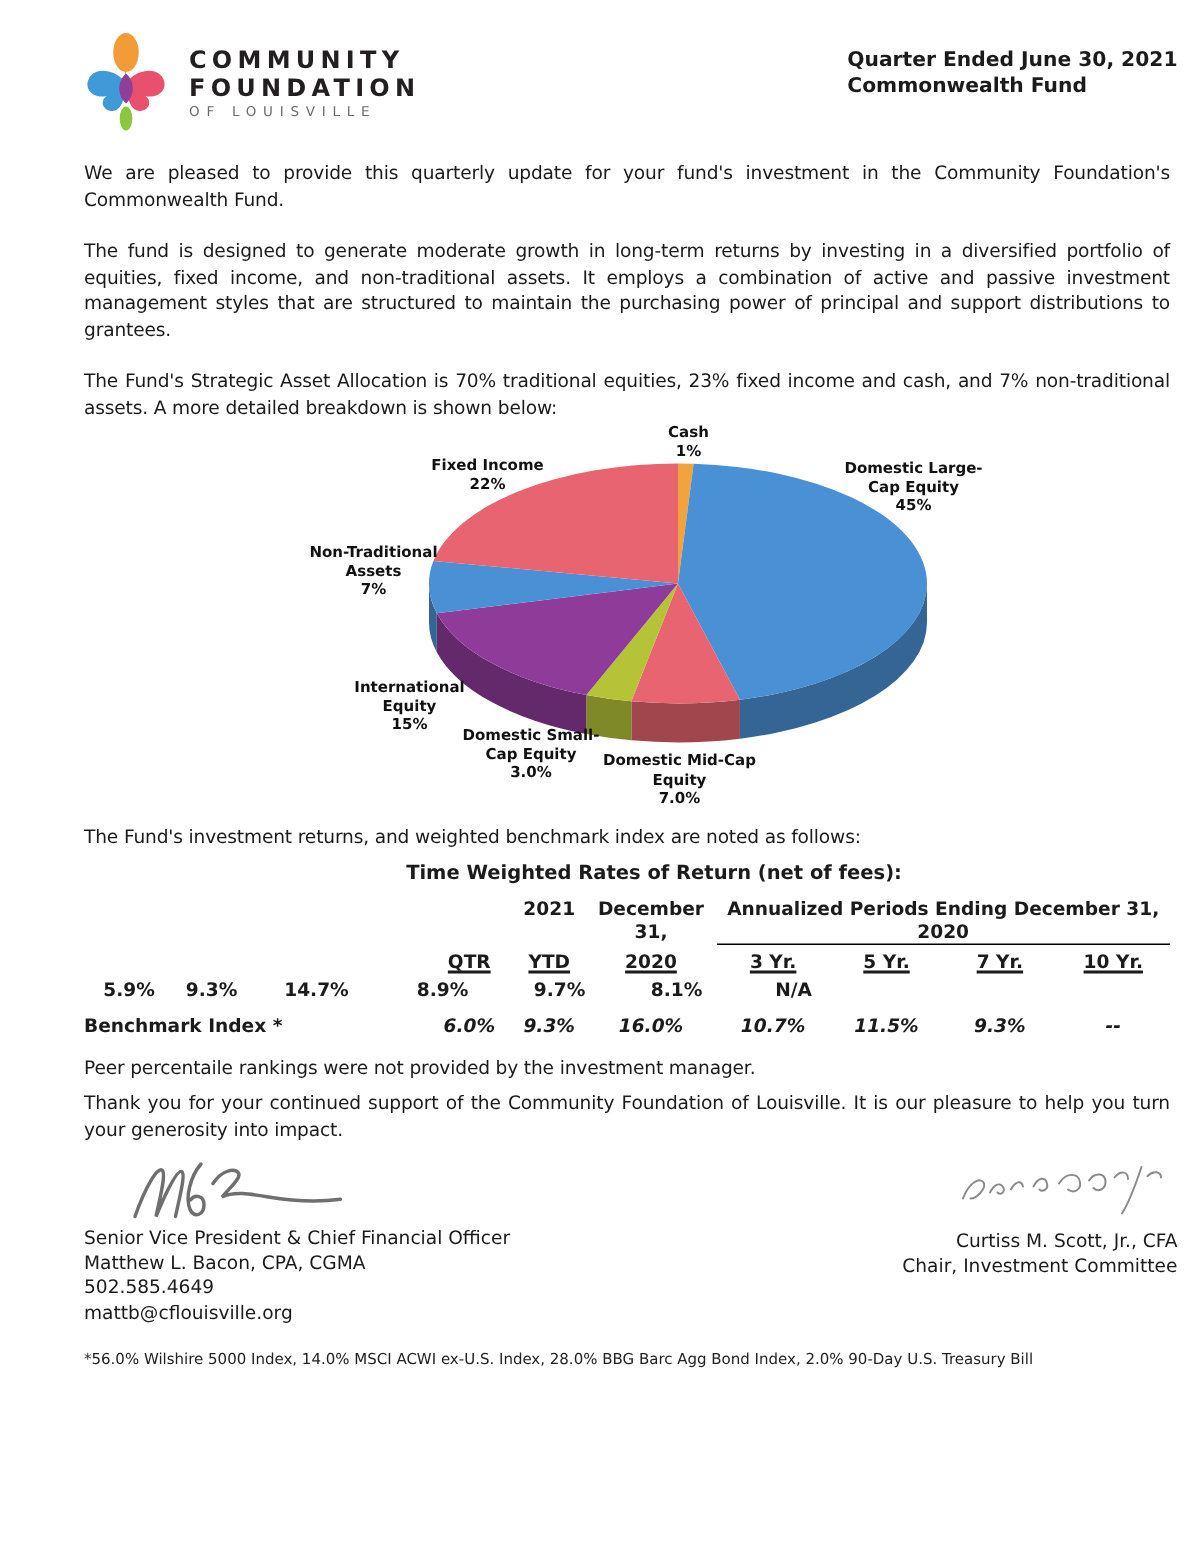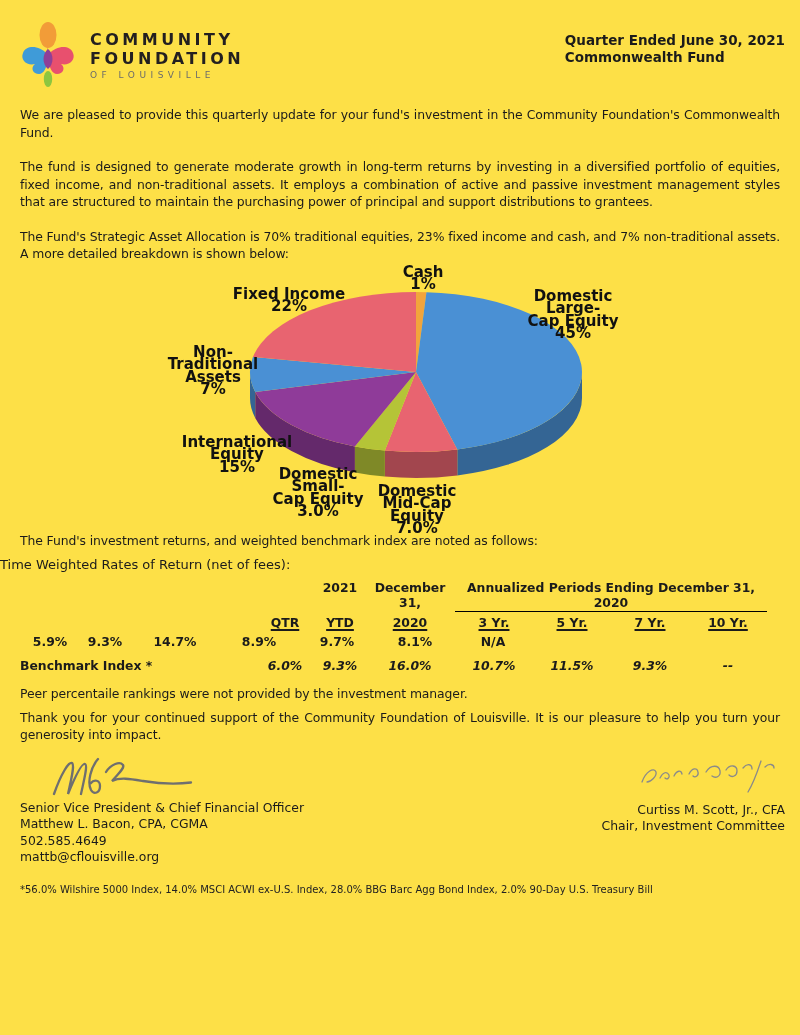--- a/index.html
+++ b/index.html
@@ -1,45 +1,45 @@
 <!DOCTYPE html>
 <html><head>
 <meta charset="utf-8">
 <style>
   html,body{margin:0;padding:0;background:#e8e8e8;}
   .page{
-    width:800px;height:1035px;margin:0 auto;background:#fde047;
+    width:800px;height:1035px;margin:0 auto;background:#ffffff;
     font-family:"DejaVu Sans","Liberation Sans",sans-serif;
-    color:#1b1b1b;position:relative;overflow:hidden;box-sizing:border-box;
+    color:#1b1b1b;position:relative;overflow:hidden;box-sizing:border-box;padding-left:36px;
   }
   
   .hdr{display:flex;justify-content:space-between;align-items:flex-start;padding:20px 15px 0 20px;height:72px;}
   .logo-wrap{display:flex;align-items:center;gap:14px;}
   .logo-text .l1,.logo-text .l2{font-weight:bold;font-size:16px;letter-spacing:3.5px;color:#231f20;line-height:19px;}
   .logo-text .l3{font-size:9px;letter-spacing:4.5px;color:#6b6b6b;margin-top:2px;}
   .hdr-right{text-align:left;font-weight:bold;font-size:13.5px;line-height:17px;padding-top:12px;}
   
   .para{margin:0 20px;text-align:justify;font-size:12.4px;line-height:17.5px;letter-spacing:-0.1px;}
   .p1{margin-top:14px;}
   .p2{margin-top:17px;}
   .p3{margin-top:17px;}
   
   .chart{position:relative;height:260px;margin-top:3px;}
   .chart svg.pie{position:absolute;left:140px;top:0;}
-  .plabel{position:absolute;width:120px;text-align:center;font-weight:bold;font-size:15px;line-height:12.5px;white-space:pre-line;color:#111;}
+  .plabel{position:absolute;width:120px;text-align:center;font-weight:bold;font-size:10px;line-height:12.5px;white-space:pre-line;color:#111;}
   .lbl-cash{left:363px;top:0;}
   .lbl-fixed{left:229px;top:22px;}
   .lbl-large{left:513px;top:24px;}
   .lbl-nontrad{left:153px;top:80px;}
   .lbl-intl{left:177px;top:170px;}
   .lbl-small{left:258px;top:202px;}
   .lbl-mid{left:357px;top:219px;}
   
   .returns-intro{margin-top:6px;text-align:left;}
-  .twr-title{margin-top:8px;font-weight:normal;font-size:13px;}
+  .twr-title{margin-top:8px;text-align:center;font-weight:bold;font-size:13px;margin-left:36px;}
   .ttable{margin:8px 20px 0 20px;font-size:12.4px;font-weight:bold;}
   .trow{display:flex;}
   .c0{width:235px;text-align:left;}
   .cc{text-align:center;}
   .w-qtr{width:60px;}.w-ytd{width:50px;}.w-year{width:90px;}.w-ann{width:78px;}
   .annspan{width:312px;text-align:center;border-bottom:1.5px solid #000;padding-bottom:1px;}
   .und{text-decoration:underline;text-decoration-thickness:1.5px;text-underline-offset:2px;}
   .r-head{line-height:15px;}
   .r-vals{margin-top:4px;line-height:16px;}
   .r-bench{margin-top:8px;line-height:16px;}

